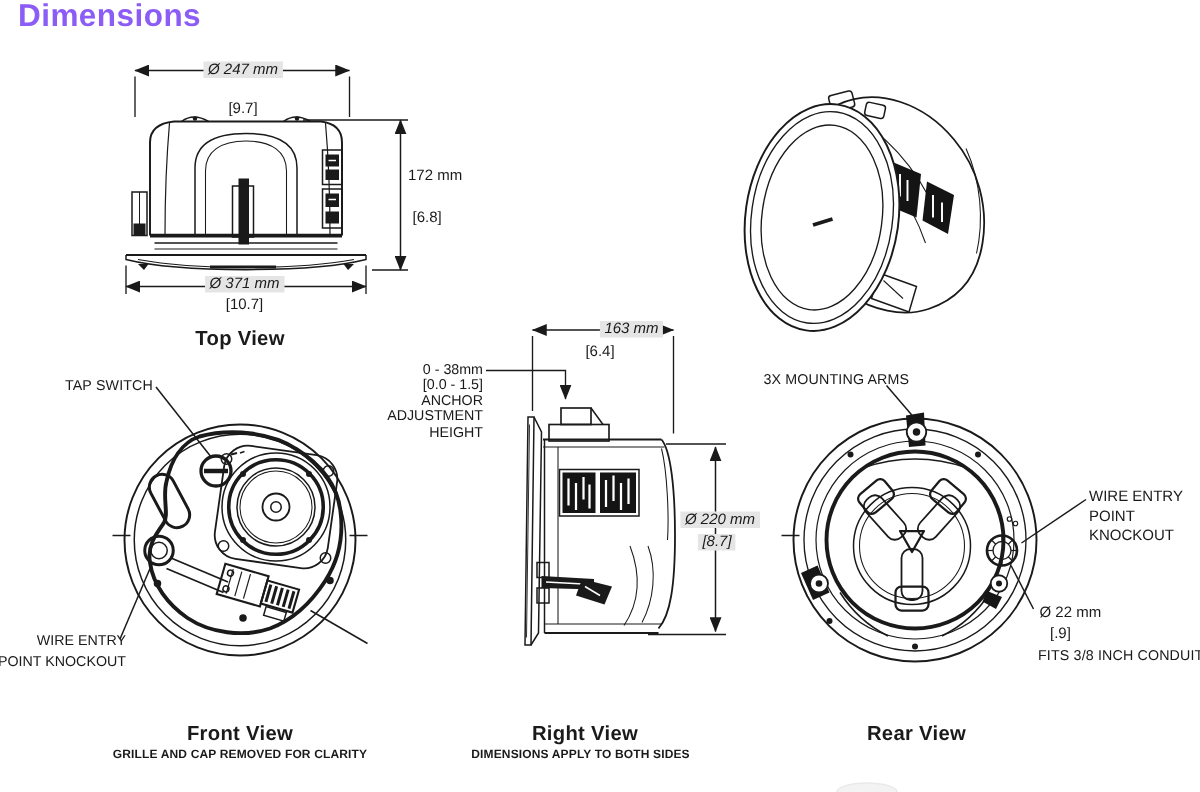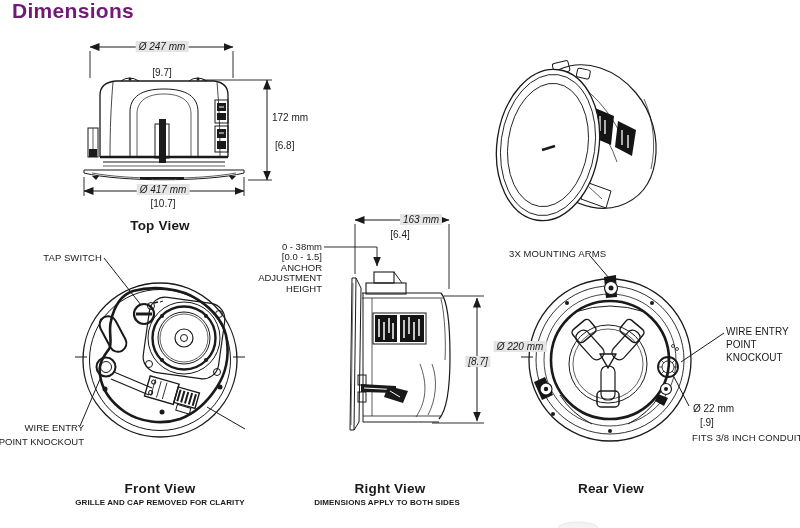--- a/index.html
+++ b/index.html
@@ -5,21 +5,21 @@
   html,body{margin:0;padding:0;background:#fff;}
   .canvas{position:relative;width:800px;height:528px;background:#fff;overflow:hidden;
           font-family:"Liberation Sans","DejaVu Sans",sans-serif;color:#1a1a1a;}
   svg{position:absolute;left:0;top:0;}
   .t{position:absolute;font-size:10px;line-height:11px;white-space:nowrap;color:#1a1a1a;}
   .tc{transform:translateX(-50%);}
   .bg{background:#e5e5e5;padding:0 3px;font-style:italic;}
   .lbl{font-size:9.5px;letter-spacing:0.1px;}
   .cap{font-size:13.5px;font-weight:bold;letter-spacing:0.2px;}
   .subcap{font-size:8px;font-weight:bold;letter-spacing:0.1px;}
-  .title{font-size:21px;font-weight:bold;color:#701a75;letter-spacing:0.3px;}
+  .title{font-size:21px;font-weight:bold;color:#8b5cf6;letter-spacing:0.3px;}
   .blockr{text-align:right;}
   .anchor-block span{display:block;font-size:9.5px;line-height:10.4px;}
   .two-line span{display:block;font-size:9.5px;line-height:14px;}
   .three-line span{display:block;font-size:10px;line-height:13.2px;}
 </style>
 </head>
 <body>
 
 <div class="canvas">
 
@@ -273,42 +273,42 @@
 
   <ellipse cx="578" cy="528" rx="20" ry="6" fill="#f3f3f3" stroke="#e9e9e9"></ellipse>
 </svg>
 
 <div class="t title" style="left:12px;top:5px;">Dimensions</div>
 
 <div class="t tc bg" style="left:162px;top:41px;">Ø 247 mm</div>
 <div class="t tc" style="left:162px;top:67px;">[9.7]</div>
 <div class="t" style="left:272px;top:112px;">172 mm</div>
 <div class="t" style="left:275px;top:127px;margin-top:13px;">[6.8]</div>
-<div class="t tc bg" style="left:163px;top:184px;">Ø 417 mm</div>
+<div class="t tc bg" style="left:163px;top:184px;">Ø 371 mm</div>
 <div class="t tc" style="left:163px;top:198px;">[10.7]</div>
 <div class="t tc cap" style="left:160px;top:220px;">Top View</div>
 
 <div class="t lbl" style="right:698px;top:252px;">TAP SWITCH</div>
 <div class="t two-line blockr" style="right:716px;top:421px;">
   <span>WIRE ENTRY</span>
   <span>POINT KNOCKOUT</span>
 </div>
 <div class="t tc cap" style="left:160px;top:483px;">Front View</div>
 <div class="t tc subcap" style="left:160px;top:497px;">GRILLE AND CAP REMOVED FOR CLARITY</div>
 
 <div class="t tc bg" style="left:421px;top:214px;">163 mm</div>
 <div class="t tc" style="left:400px;top:229px;">[6.4]</div>
 <div class="t anchor-block blockr" style="right:478px;top:242px;">
   <span>0 - 38mm</span>
   <span>[0.0 - 1.5]</span>
   <span>ANCHOR</span>
   <span>ADJUSTMENT</span>
   <span>HEIGHT</span>
 </div>
-<div class="t tc bg" style="left:480px;top:341px;margin-left:40px;">Ø 220 mm</div>
+<div class="t tc bg" style="left:480px;top:341px;">Ø 220 mm</div>
 <div class="t tc bg" style="left:478px;top:356px;">[8.7]</div>
 <div class="t tc cap" style="left:390px;top:483px;">Right View</div>
 <div class="t tc subcap" style="left:387px;top:497px;">DIMENSIONS APPLY TO BOTH SIDES</div>
 
 <div class="t lbl" style="left:509px;top:248px;">3X MOUNTING ARMS</div>
 <div class="t three-line" style="left:726px;top:325px;">
   <span>WIRE ENTRY</span>
   <span>POINT</span>
   <span>KNOCKOUT</span>
 </div>

